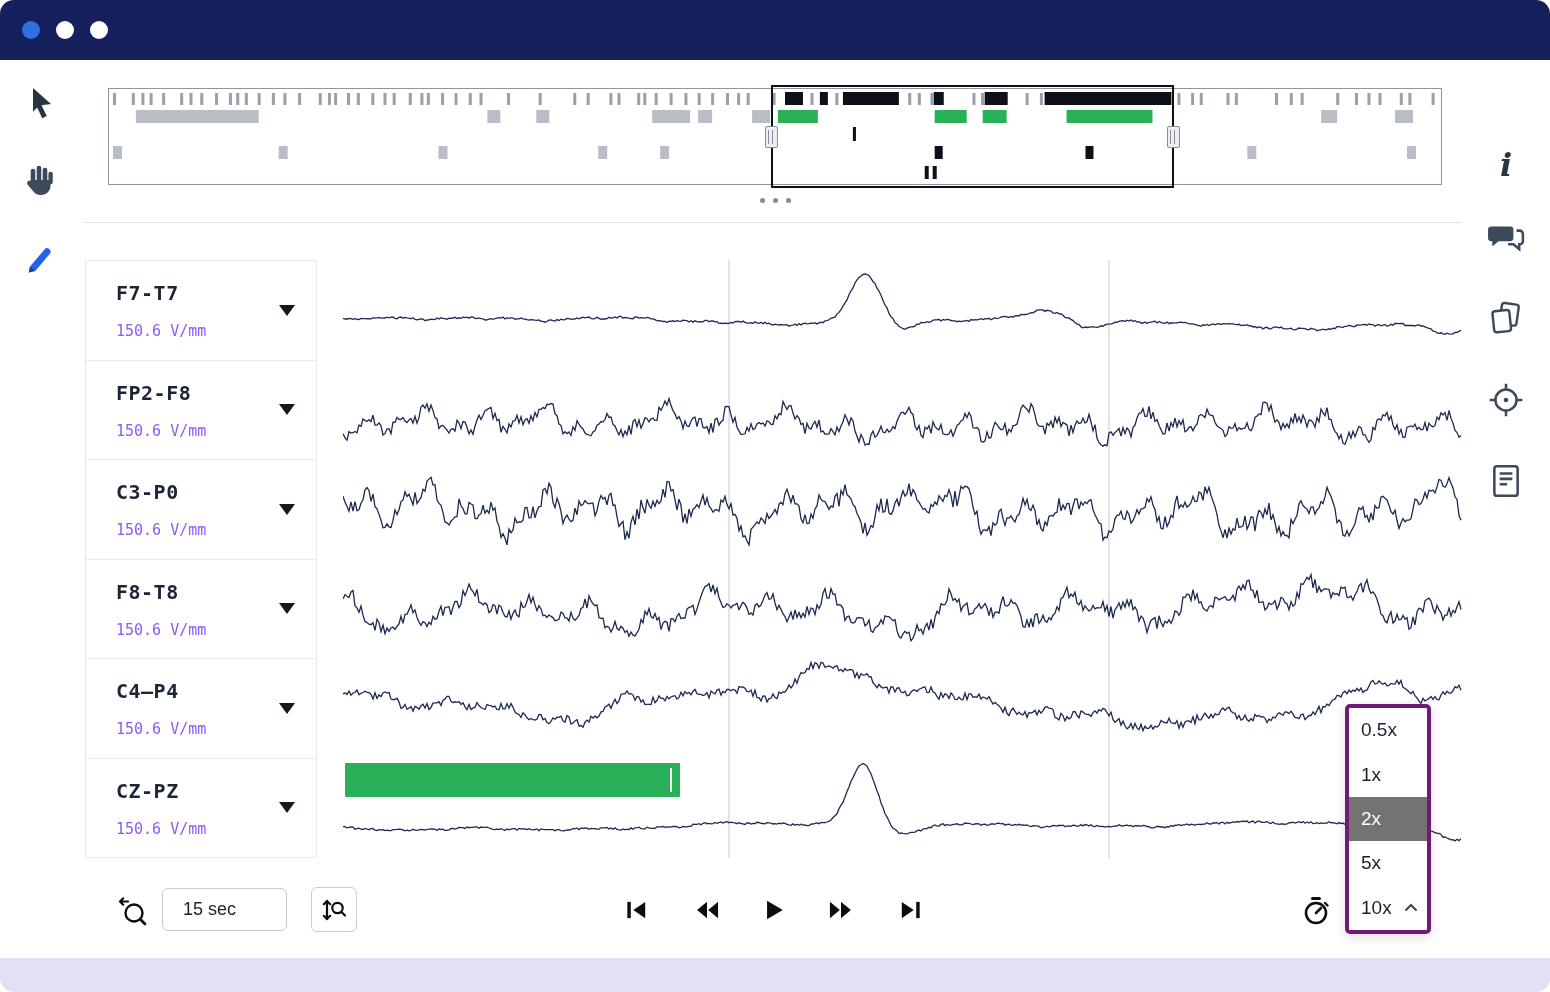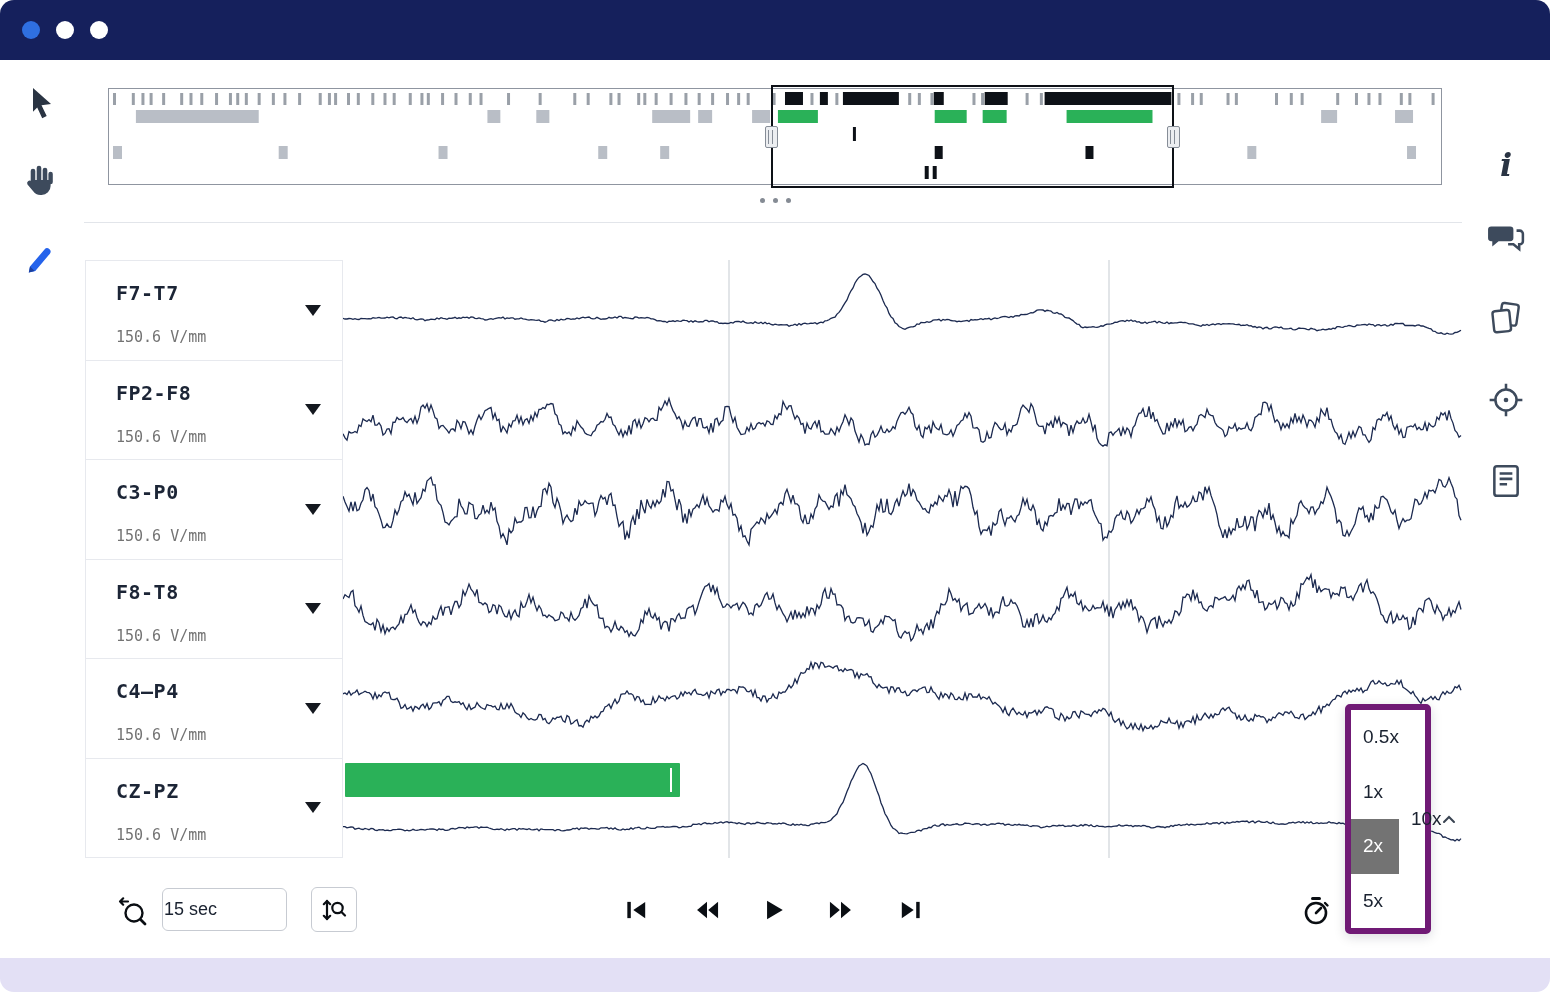--- a/index.html
+++ b/index.html
@@ -23,42 +23,42 @@
   .ov-selection{position:absolute;top:-4px;height:calc(100% + 8px);border:2px solid #0d1117;background:transparent}
   .ov-handle{position:absolute;top:50%;transform:translateY(-50%);width:13px;height:22px;background:#eceef1;border:1px solid #868d97;border-radius:2px}
   .ov-handle::before{content:"";position:absolute;inset:3px 2px;background:repeating-linear-gradient(90deg,#868d97 0 1.5px,transparent 1.5px 4px)}
   .ov-handle.left{left:-8px}
   .ov-handle.right{right:-8px}
   .ov-dots{position:absolute;left:108px;top:198px;width:1334px;display:flex;justify-content:center;gap:8px;cursor:pointer}
   .ov-dots span{width:5px;height:5px;border-radius:50%;background:#858b94}
   .hdivider{position:absolute;left:84px;top:222px;width:1378px;height:1px;background:#e2e5ea}
 
   
-  .channel-col{position:absolute;left:85px;top:260px;width:258px;height:598px;display:flex;flex-direction:column;border:1px solid #e7e9ee;background:#fff}
+  .channel-col{position:absolute;left:85px;top:260px;width:232px;height:598px;display:flex;flex-direction:column;border:1px solid #e7e9ee;background:#fff}
   .ch-row{position:relative;flex:1;border-bottom:1px solid #e7e9ee;padding:20px 0 0 30px}
   .ch-row:last-child{border-bottom:none}
   .ch-name{font-family:"DejaVu Sans Mono",monospace;font-size:20px;font-weight:700;letter-spacing:.5px;color:#1c2536}
-  .ch-scale{font-family:"DejaVu Sans Mono",monospace;font-size:15px;color:#737373;margin-top:23px}
+  .ch-scale{font-family:"DejaVu Sans Mono",monospace;font-size:15px;color:#8b5cf6;margin-top:17px}
   .ch-dd{position:absolute;right:16px;top:50%;transform:translateY(-50%);width:26px;height:26px;display:flex;align-items:center;justify-content:center;cursor:pointer}
   .tri{width:0;height:0;border-left:8px solid transparent;border-right:8px solid transparent;border-top:11px solid #14181f}
 
   
   .wave-area{position:absolute;left:343px;top:260px;width:1119px;height:598px;overflow:hidden;background:#fff}
   .wave-area svg{display:block}
   .green-bar{position:absolute;left:2px;top:503px;width:335px;height:34px;border-radius:1px}
   .caret{position:absolute;right:8px;top:5px;width:2px;height:24px;background:#fff}
 
   
   .tb-item{position:absolute;display:flex;align-items:center;justify-content:center}
-  .win-input{position:absolute;left:162px;top:888px;width:125px;height:43px;border:1px solid #c7cbd2;border-radius:6px;font-family:"Liberation Sans",sans-serif;font-size:18px;color:#1a2230;padding-left:1px;outline:none;background:#fff}
+  .win-input{position:absolute;left:162px;top:888px;width:125px;height:43px;border:1px solid #c7cbd2;border-radius:6px;font-family:"Liberation Sans",sans-serif;font-size:18px;color:#1a2230;padding-left:20px;outline:none;background:#fff}
   .vbtn{position:absolute;left:311px;top:887px;width:46px;height:45px;border:1px solid #c7cbd2;border-radius:6px;background:#fff;display:flex;align-items:center;justify-content:center;cursor:pointer}
   .pb-btn{position:absolute;top:890px;width:40px;height:40px;display:flex;align-items:center;justify-content:center;cursor:pointer}
 
   
-  .speed-panel{position:absolute;left:1345px;top:704px;width:86px;height:230px;background:#fff;border:6px solid #701a75;border-radius:5px;box-shadow:0 3px 12px rgba(15,20,40,.15);display:flex;flex-direction:row;z-index:5}
+  .speed-panel{position:absolute;left:1345px;top:704px;width:86px;height:230px;background:#fff;border:4px solid #701a75;border-radius:5px;box-shadow:0 3px 12px rgba(15,20,40,.15);display:flex;flex-direction:column;z-index:5}
   .speed-item{flex:1;display:flex;align-items:center;padding-left:12px;font-size:19px;color:#1a2230;cursor:pointer}
   .speed-item.sel{background:#737373;color:#fff}
   .speed-trigger{flex:1;display:flex;align-items:center;padding-left:12px;font-size:19px;color:#1a2230;cursor:pointer}
   .speed-trigger svg{margin-left:auto;margin-right:9px}
 
   .bottom-strip{position:absolute;left:0;top:958px;width:100%;height:34px;background:#e3e0f5}
 </style>
 </head>
 <body>
 

